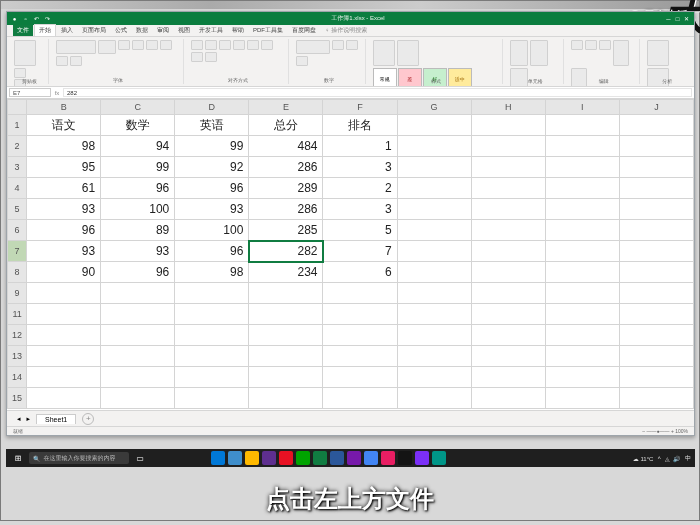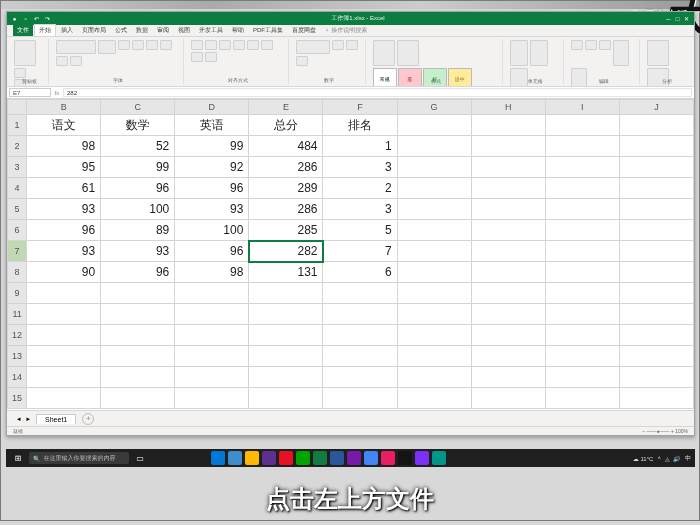--- a/index.html
+++ b/index.html
@@ -249,21 +249,21 @@
             <td class="txt">总分</td>
             <td class="txt">排名</td>
             <td class="txt"></td>
             <td class="txt"></td>
             <td class="txt"></td>
             <td class="txt"></td>
           </tr>
           <tr>
             <th class="rowhdr">2</th>
             <td class="num">98</td>
-            <td class="num">52</td>
+            <td class="num">94</td>
             <td class="num">99</td>
             <td class="num">484</td>
             <td class="num">1</td>
             <td class="num"></td>
             <td class="num"></td>
             <td class="num"></td>
             <td class="num"></td>
           </tr>
           <tr>
             <th class="rowhdr">3</th>
@@ -323,21 +323,21 @@
             <td class="num"></td>
             <td class="num"></td>
             <td class="num"></td>
             <td class="num"></td>
           </tr>
           <tr>
             <th class="rowhdr">8</th>
             <td class="num">90</td>
             <td class="num">96</td>
             <td class="num">98</td>
-            <td class="num">131</td>
+            <td class="num">234</td>
             <td class="num">6</td>
             <td class="num"></td>
             <td class="num"></td>
             <td class="num"></td>
             <td class="num"></td>
           </tr>
           <tr>
             <th class="rowhdr">9</th>
             <td class="num"></td>
             <td class="num"></td>

